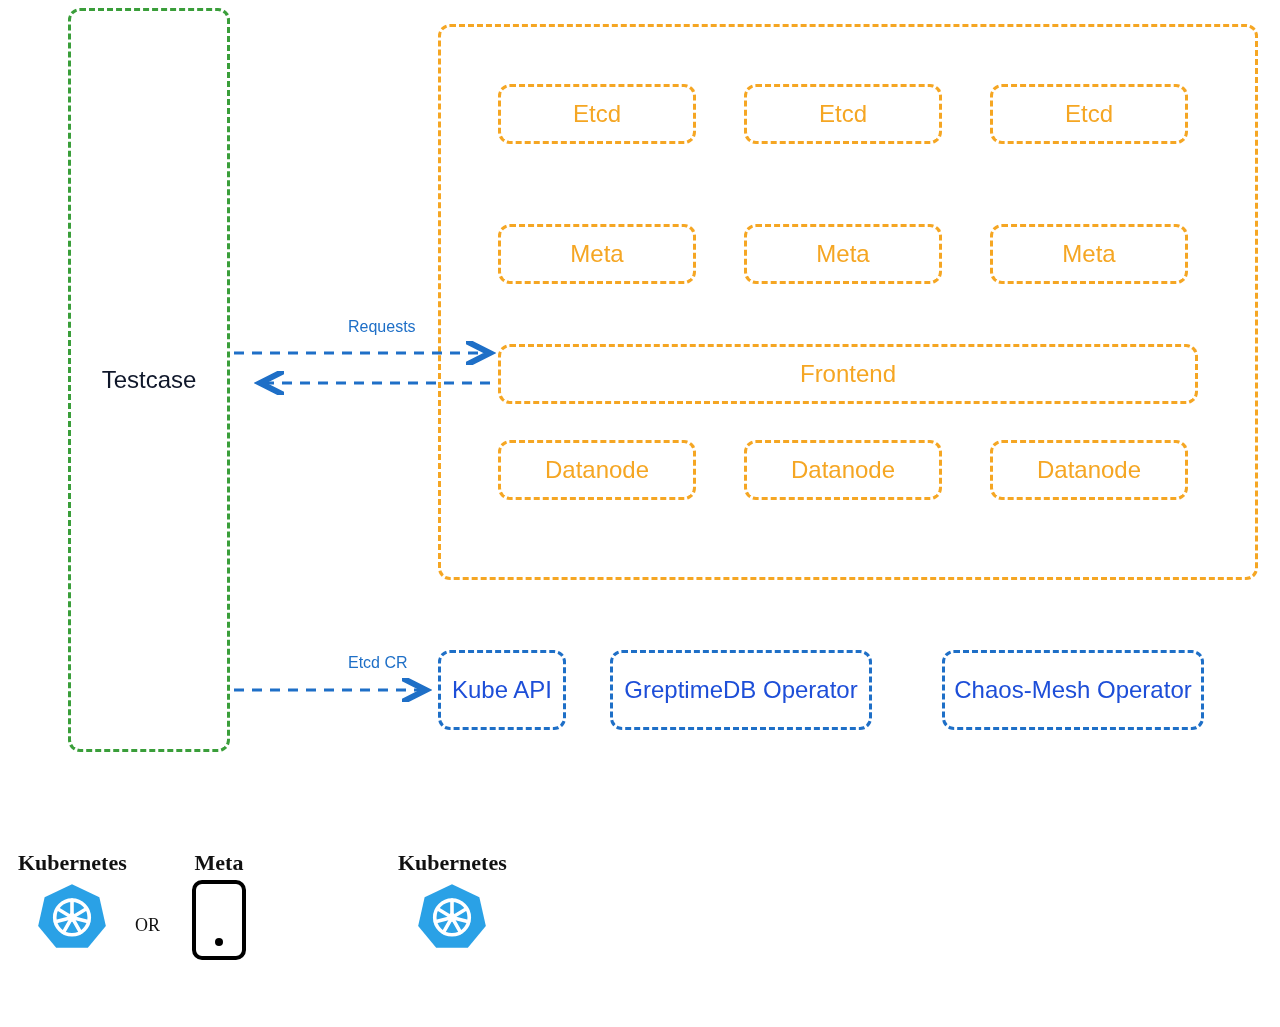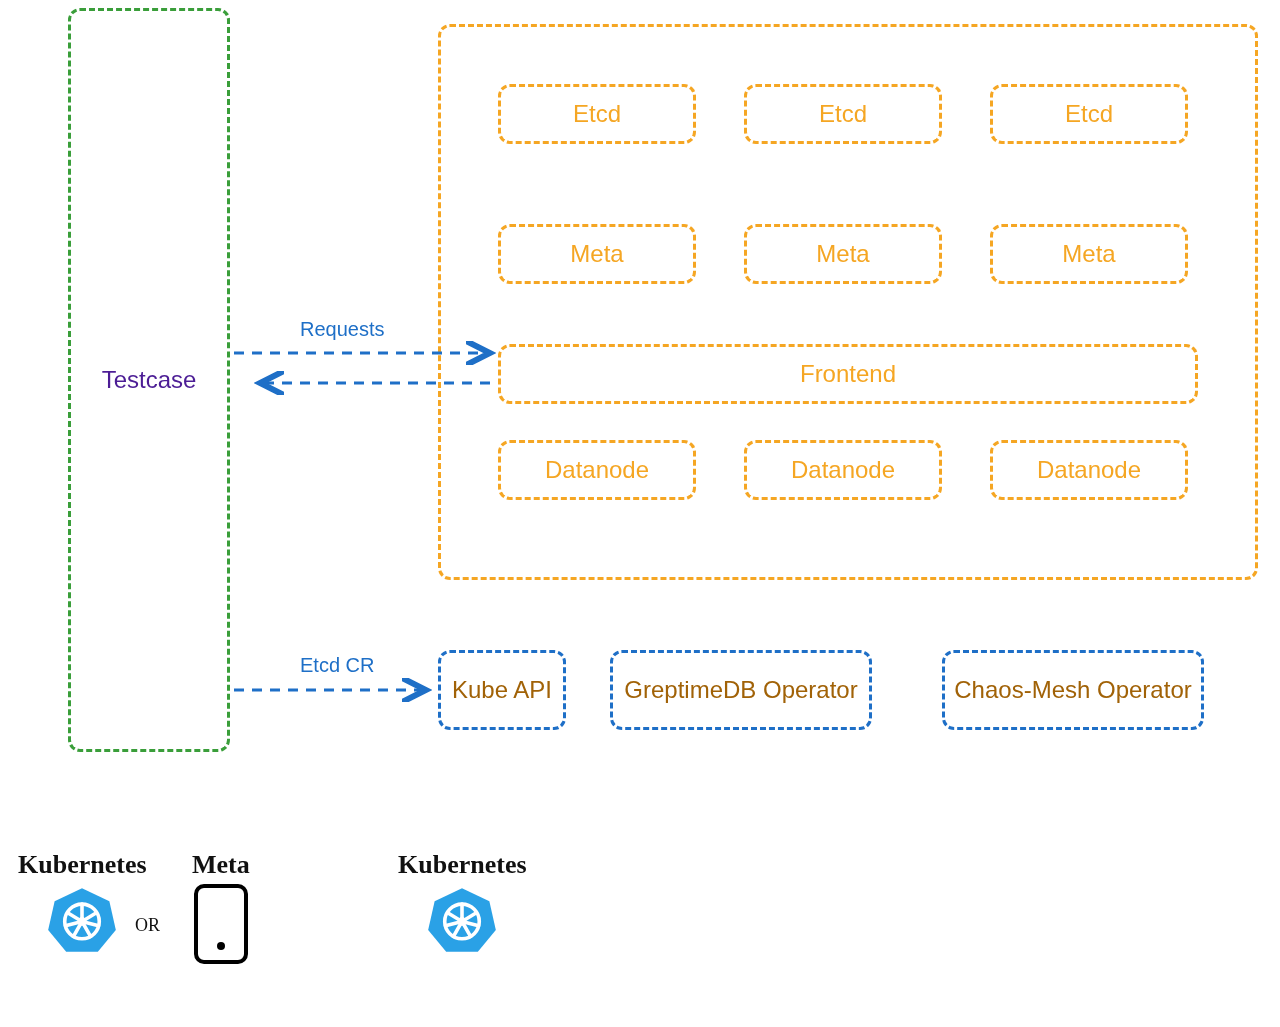--- a/index.html
+++ b/index.html
@@ -14,36 +14,36 @@
 
     .box {
       position: absolute;
       border-radius: 12px;
       display: flex;
       align-items: center;
       justify-content: center;
       font-size: 24px;
     }
 
-    .dashed-green { border: 3px dashed #3a9e3a; color: #4c1d95; }
+    .dashed-green { border: 3px dashed #3a9e3a; color: #0f172a; }
     .dashed-orange { border: 3px dashed #f5a623; color: #f5a623; }
-    .dashed-blue { border: 3px dashed #1e6fc7; color: #a16207; }
+    .dashed-blue { border: 3px dashed #1e6fc7; color: #1d4ed8; }
 
-    .label-blue { position: absolute; color: #1e6fc7; font-size: 20px; }
+    .label-blue { position: absolute; color: #1e6fc7; font-size: 16px; margin-left: 48px; }
 
     .footer-item {
       position: absolute;
       display: flex;
       flex-direction: column;
       align-items: center;
     }
     .hand-label {
       font-family: "Comic Sans MS", "Segoe Script", cursive;
       font-weight: 600;
-      font-size: 26px;
+      font-size: 22px;
       color: #111;
       margin-bottom: 4px;
     }
     .k8s-icon {
       width: 72px;
       height: 72px;
     }
     .or-text {
       position: absolute;
       font-family: "Comic Sans MS", "Segoe Script", cursive;

